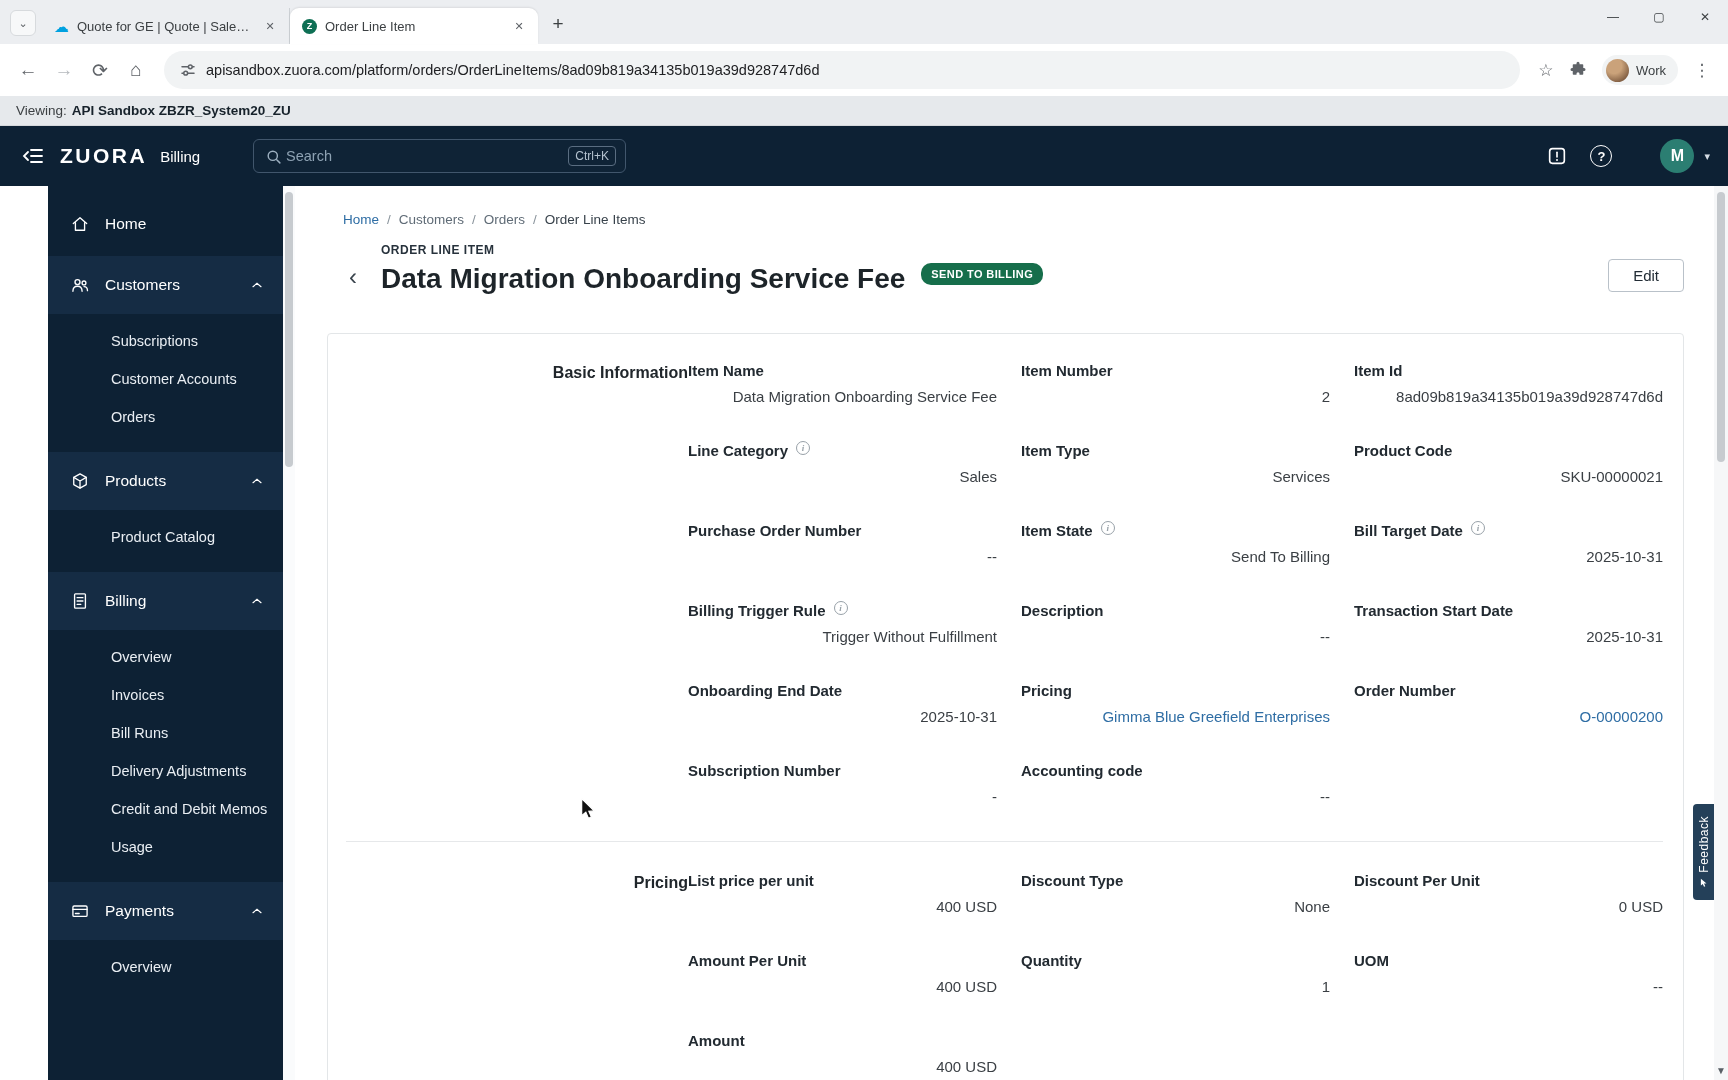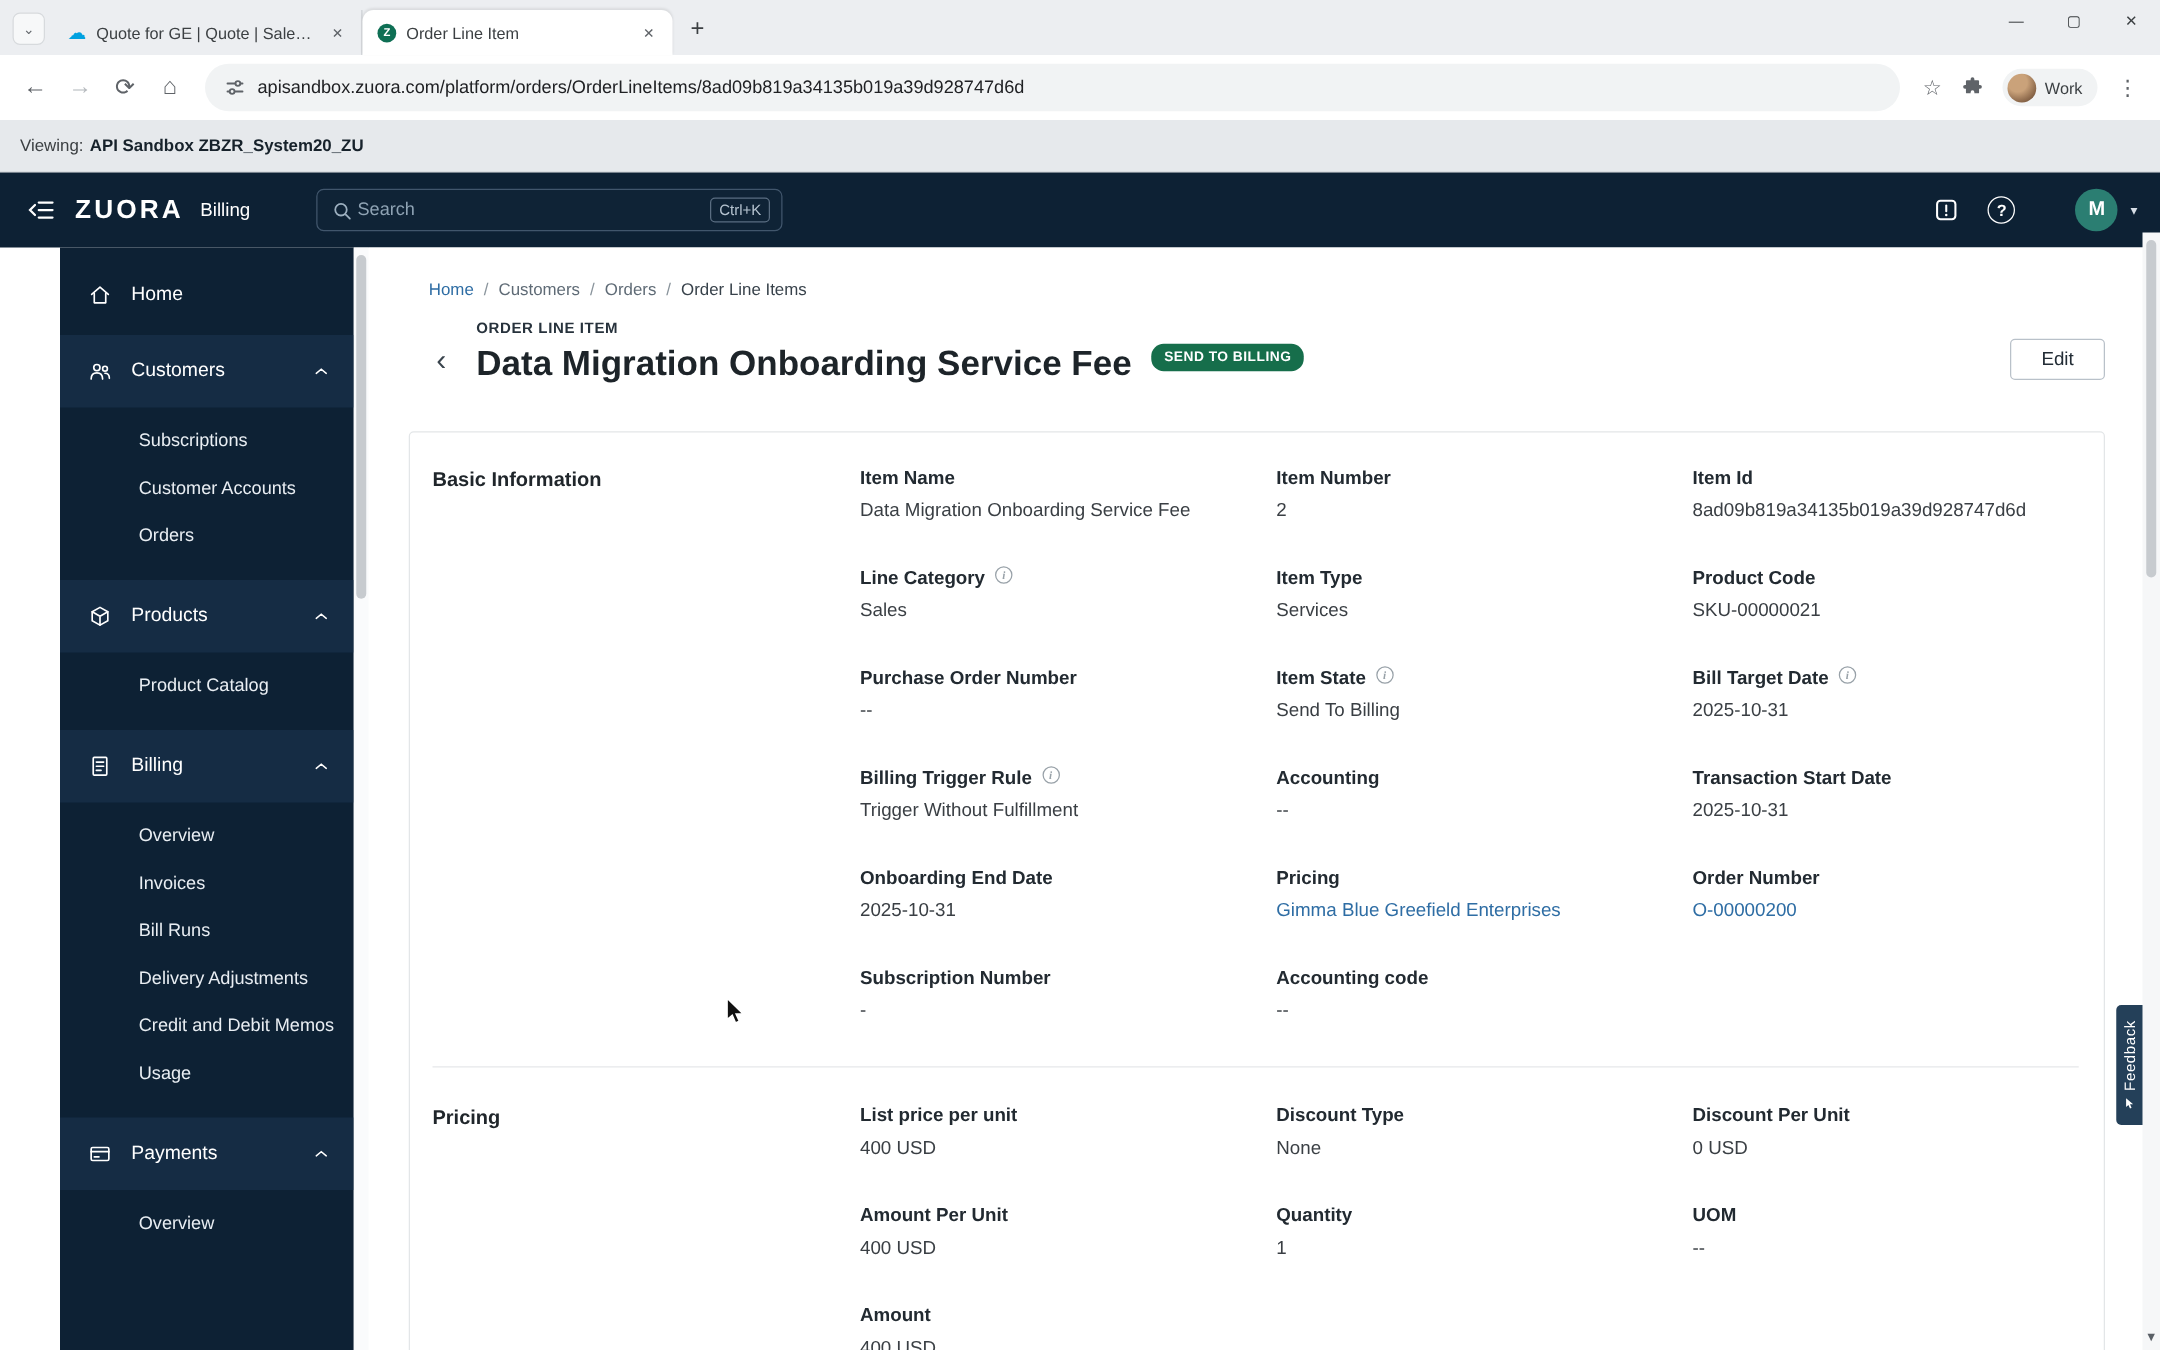--- a/index.html
+++ b/index.html
@@ -33,21 +33,21 @@
               gap:10px; padding:0 16px; margin:0 10px; min-width:0; }
   .url-text { font-size:14.5px; color:#202124; white-space:nowrap; overflow:hidden; }
   .bar-icon { width:32px; height:32px; display:flex; align-items:center; justify-content:center;
               color:#5f6368; font-size:17px; flex-shrink:0; }
   .profile-chip { height:30px; background:#f1f3f4; border-radius:16px; display:flex; align-items:center;
                   gap:7px; padding:0 12px 0 4px; margin:0 8px; flex-shrink:0; }
   .profile-avatar { width:23px; height:23px; border-radius:50%;
                     background:radial-gradient(circle at 35% 30%, #caa27a 0 35%, #6b4a32 90%); }
   .profile-name { font-size:13px; color:#3c4043; }
 
-  .env-banner { height:42px; background:#e6e9ec; border-bottom:1px solid #d5d8db; display:flex; align-items:center;
+  .env-banner { height:30px; background:#e6e9ec; border-bottom:1px solid #d5d8db; display:flex; align-items:center;
                 gap:5px; padding:0 16px; font-size:13.5px; color:#3c4043;text-align:center; }
   .env-banner .env-name { font-weight:bold; color:#17222b; }
 
   
   .z-header { height:60px; background:#0d2134; display:flex; align-items:center; padding:0 18px; position:relative; }
   .collapse-btn { width:30px; height:30px; display:flex; align-items:center; justify-content:center; margin-right:12px; }
   .z-logo { color:#fff; font-size:21px; font-weight:bold; letter-spacing:2.5px; }
   .z-product { color:#fff; font-size:15px; margin-left:13px; font-weight:normal; }
   .z-search { position:absolute; left:253px; top:13px; width:373px; height:34px; background:#0f2336;
               border:1px solid #41566c; border-radius:6px; display:flex; align-items:center; gap:4px; padding:0 9px 0 11px; }
@@ -93,21 +93,21 @@
   .eyebrow { font-size:12px; font-weight:bold; letter-spacing:.5px; color:#27323c; }
   .title-row { display:flex; align-items:center; gap:16px; margin-top:6px; }
   .page-title { font-size:28px; font-weight:bold; color:#1d2429; }
   .status-badge { background:#166e4b; color:#fff; font-size:11px; font-weight:bold; letter-spacing:.4px;
                   padding:5px 10px; border-radius:10px; transform:translateY(-5px); white-space:nowrap; }
   .edit-btn { position:absolute; right:44px; top:16px; background:#fff; border:1px solid #b9c1c9; border-radius:4px;
               color:#222c35; font-size:15px; padding:7px 24px; font-family:"Liberation Sans", sans-serif; }
 
   .card { margin:8px 44px 0 32px; border:1px solid #e3e6e8; border-radius:4px; background:#fff;
           padding:28px 20px 46px 18px; }
-  .section { display:flex; }
+  .section { display:flex;text-align:right; }
   .section-title { width:342px; flex-shrink:0; font-size:16px; font-weight:bold; color:#20262b; padding-top:2px; }
   .fields { flex:1; display:grid; grid-template-columns:1fr 1fr 1fr; column-gap:24px; row-gap:37px; align-content:start; }
   .field-label { font-size:15px; font-weight:bold; color:#222a31; display:flex; align-items:center; gap:8px; }
   .field-value { margin-top:9px; font-size:15px; color:#3a3f44; word-break:break-all; }
   .field-value.link-value { color:#2e6da4; word-break:normal; }
   .info-icon { width:14px; height:14px; border:1px solid #98a1a8; border-radius:50%; color:#98a1a8; font-size:9px;
                display:inline-flex; align-items:center; justify-content:center; transform:translateY(-3px);
                font-family:"Liberation Serif", serif; font-style:italic; flex-shrink:0; }
   .card-divider { border-top:1px solid #e6e8ea; margin:36px 0 30px; }
 
@@ -427,21 +427,21 @@
             </div>
             <div class="field">
               <div class="field-label">
                 <span>Billing Trigger Rule</span>
                 <span class="info-icon">i</span>
               </div>
               <div class="field-value">Trigger Without Fulfillment</div>
             </div>
             <div class="field">
               <div class="field-label">
-                <span>Accounting</span>
+                <span>Description</span>
               </div>
               <div class="field-value">--</div>
             </div>
             <div class="field">
               <div class="field-label">
                 <span>Transaction Start Date</span>
               </div>
               <div class="field-value">2025-10-31</div>
             </div>
             <div class="field">

